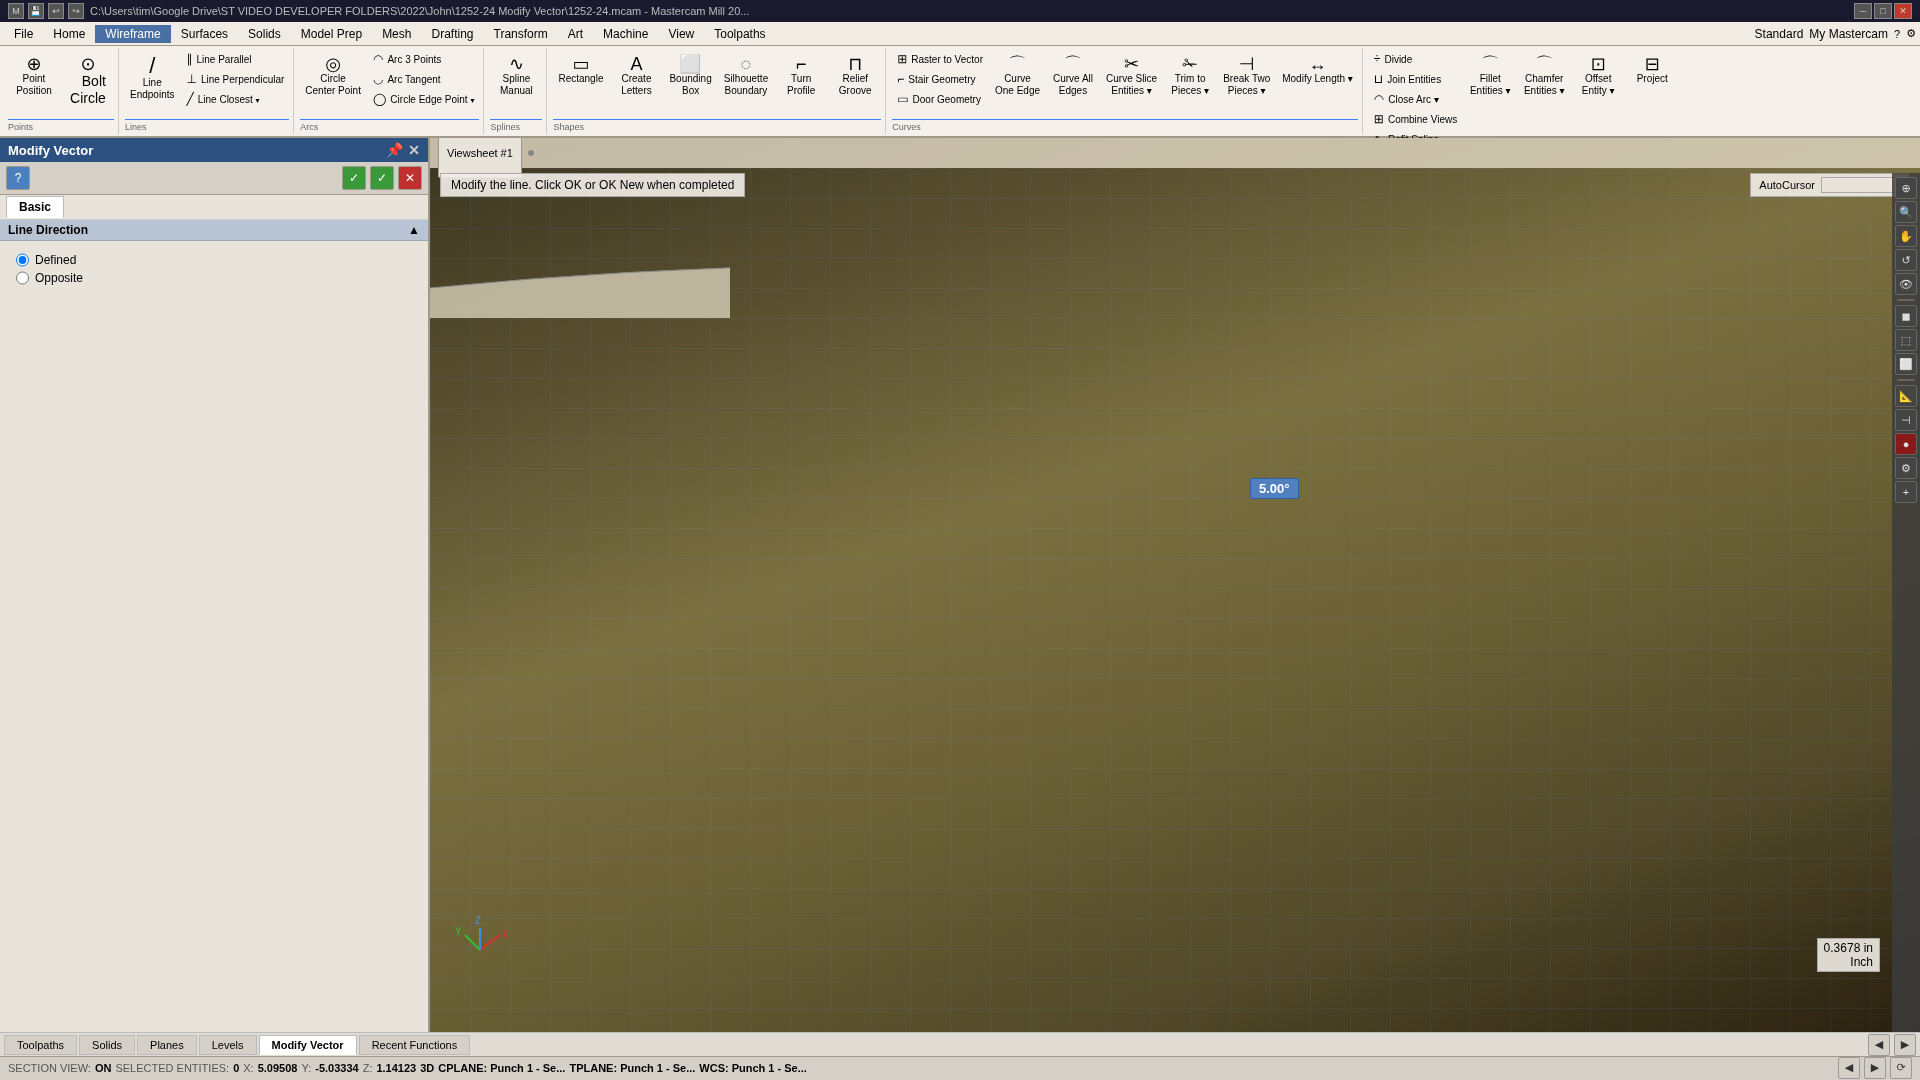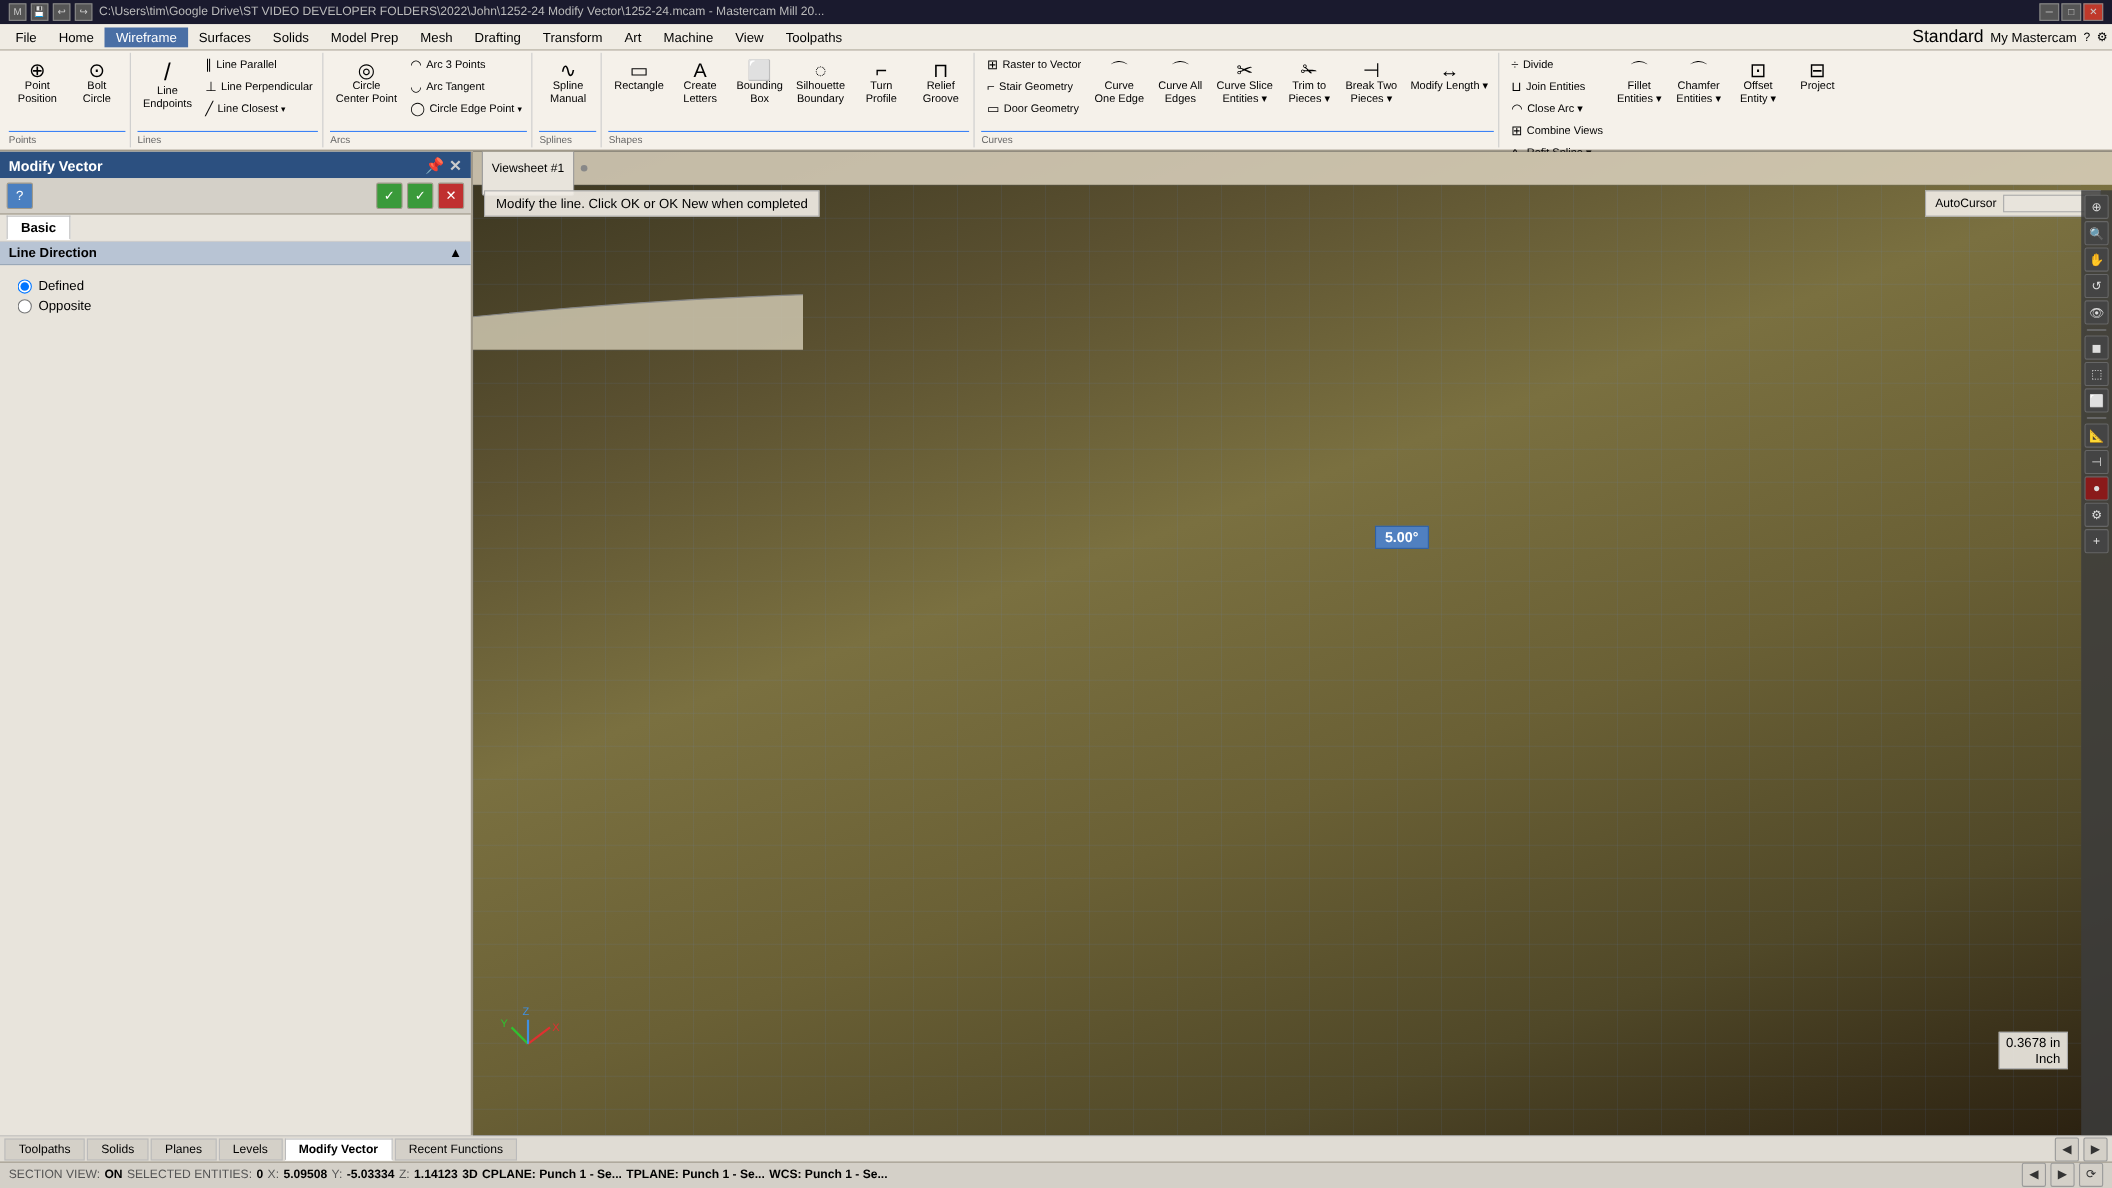--- a/index.html
+++ b/index.html
@@ -88,21 +88,21 @@
       background: #b8c4d4; padding: 3px 8px; display: flex; justify-content: space-between;
       align-items: center; font-weight: bold; font-size: 12px; border-bottom: 1px solid #9aa8b8;
       cursor: pointer;
     }
     .panel-tab-row { display: flex; padding: 1px 6px; border-bottom: 1px solid #ccc; }
     .panel-tab { padding: 3px 12px; font-size: 12px; cursor: pointer; border: 1px solid #bbb; background: #e0dcd4; }
     .panel-tab.active { background: #fff; border-bottom-color: #fff; font-weight: bold; }
 
     .panel-content { padding: 8px; }
     .radio-group { display: flex; flex-direction: column; gap: 4px; padding: 4px 8px; }
-    .radio-item { display: flex; align-items: center; gap: 6px; font-size: 12px; cursor: pointer; }
+    .radio-item { display: flex; gap: 6px; font-size: 12px; cursor: pointer; }
 
     
     #viewport {
       flex: 1; position: relative; overflow: hidden; background: #1a1a1a;
     }
 
     
     #scene-bg {
       position: absolute; top: 0; left: 0; right: 0; bottom: 0;
       background: linear-gradient(160deg, #3a3520 0%, #5a5030 20%, #7a7040 40%, #6a6035 60%, #504828 80%, #2a2010 100%);
@@ -225,39 +225,39 @@
   <div class="menu-item">Solids</div>
   <div class="menu-item">Model Prep</div>
   <div class="menu-item">Mesh</div>
   <div class="menu-item">Drafting</div>
   <div class="menu-item">Transform</div>
   <div class="menu-item">Art</div>
   <div class="menu-item">Machine</div>
   <div class="menu-item">View</div>
   <div class="menu-item">Toolpaths</div>
   <div style="margin-left:auto; display:flex; align-items:center; gap:6px;">
-    <span style="font-size:16px;">Standard</span>
+    <span style="font-size:12px;">Standard</span>
     <span style="font-size:12px;">My Mastercam</span>
     <div class="icon-btn">?</div>
     <div class="icon-btn">⚙</div>
   </div>
 </div>
 
 <div id="ribbon">
   <div id="ribbon-content">
 
     <div class="ribbon-group">
       <div class="ribbon-group-content">
         <div class="ribbon-btn large">
           <span class="icon">⊕</span>
           <span style="font-size:10px;">Point<br>Position</span>
         </div>
         <div class="ribbon-btn large">
           <span class="icon">⊙</span>
-          <span style="font-size:10px;">Bolt<br>Circle</span>
+          <span style="font-size:14px;text-align:right;">Bolt<br>Circle</span>
         </div>
       </div>
       <div class="ribbon-group-label">Points</div>
     </div>
 
     <div class="ribbon-group">
       <div class="ribbon-group-content">
         <div class="ribbon-btn large">
           <span class="icon" style="font-size:22px;">/</span>
           <span style="font-size:10px;">Line<br>Endpoints</span>

